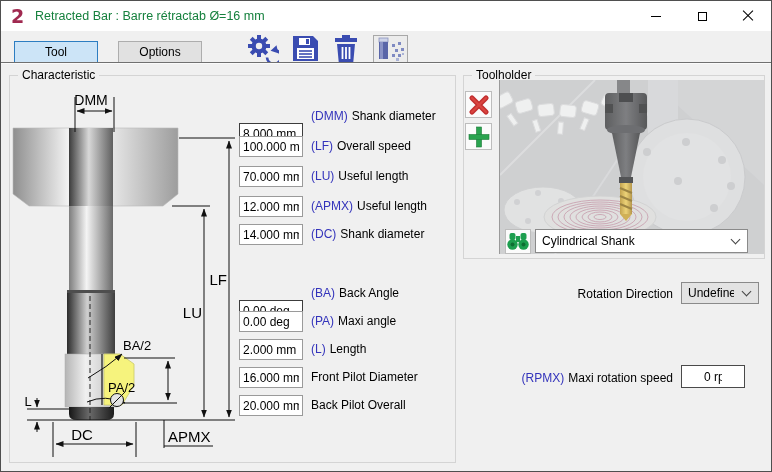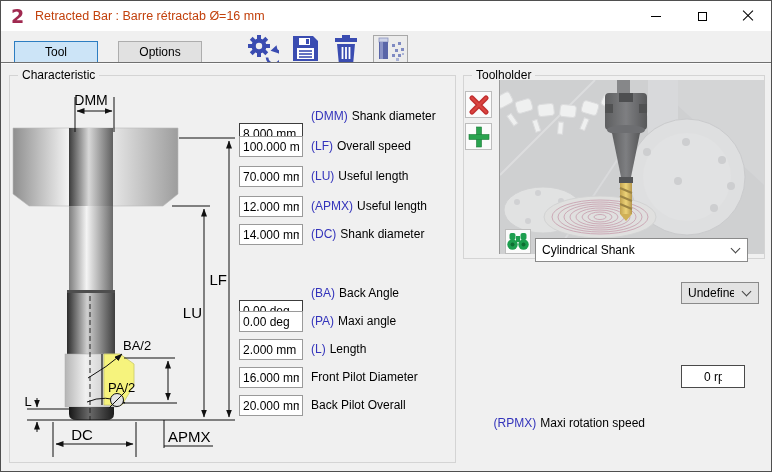--- a/index.html
+++ b/index.html
@@ -7,21 +7,21 @@
   body { font-family: "Liberation Sans", sans-serif; }
   .window {
     position: relative; width: 772px; height: 472px;
     background:#f0f0f0; border:1px solid #4f4f4f; overflow:hidden;
     font-size:12px; color:#000;
   }
   
   .titlebar { position:absolute; left:0; top:0; width:100%; height:30px; background:#fff; }
   .logo { position:absolute; left:10px; top:3px; width:18px; height:24px;
           font-family:"DejaVu Sans", sans-serif; font-weight:800; font-size:19px; color:#a02950; line-height:24px; }
-  .title-text { position:absolute; left:34px; top:0; height:30px; line-height:30px; font-size:12.5px; color:#c2410c; white-space:nowrap; }
+  .title-text { position:absolute; left:34px; top:0; height:30px; line-height:30px; font-size:12.5px; color:#15803d; white-space:nowrap; }
   .winbtn { position:absolute; top:0; width:46px; height:30px; display:flex; align-items:center; justify-content:center; }
   .winbtn.min { right:92px; } .winbtn.max { right:46px; } .winbtn.close { right:0; }
   .glyph-min { width:10px; height:1px; background:#000; }
   .glyph-max { width:9px; height:9px; border:1px solid #000; }
   .glyph-close { position:relative; width:12px; height:12px; }
   .glyph-close div { position:absolute; left:-1px; top:5px; width:14px; height:1px; background:#000; }
   .glyph-close div:nth-child(1){ transform:rotate(45deg); }
   .glyph-close div:nth-child(2){ transform:rotate(-45deg); }
   
   .toolbar-sep { position:absolute; left:0; top:61px; width:100%; height:1px; background:#707070; }
@@ -385,32 +385,33 @@
     <svg width="22" height="17" viewBox="0 0 22 17">
       <rect x="2.5" y="0" width="6" height="7" rx="2" fill="#1d9e4f"></rect>
       <rect x="13.5" y="0" width="6" height="7" rx="2" fill="#1d9e4f"></rect>
       <rect x="9" y="3" width="4" height="6" fill="#1d9e4f"></rect>
       <circle cx="5.5" cy="11.5" r="5.2" fill="#1d9e4f"></circle>
       <circle cx="16.5" cy="11.5" r="5.2" fill="#1d9e4f"></circle>
       <circle cx="5.5" cy="11.5" r="2" fill="#0e6d33"></circle>
       <circle cx="16.5" cy="11.5" r="2" fill="#0e6d33"></circle>
     </svg>
   </div>
-  <div class="combo" style="left:534px; top:228px; width:213px;margin-top:9px;">
+  <div class="combo" style="left:534px; top:228px; width:213px;">
     <span class="ctext">Cylindrical Shank</span>
     <span class="chev">
         <span class="chevron"></span>
       </span>
   </div>
 
+  <div class="rlabel" style="left:520px; top:285px; width:152px;">Rotation Direction</div>
   <div class="combo gray" style="left:680px; top:281px; width:78px; height:22px;">
     <span class="ctext">Undefined</span>
     <span class="chev">
         <span class="chevron"></span>
       </span>
   </div>
 
-  <div class="rlabel" style="left:472px; top:369px; width:172px;margin-top:45px;">
+  <div class="rlabel" style="left:500px; top:369px; width:172px;">
     <span class="code">(RPMX)</span><span>Maxi rotation speed</span>
   </div>
   <input class="rpm-field" value="0 rpm" style="">
 
 </div>
 
 </body></html>

